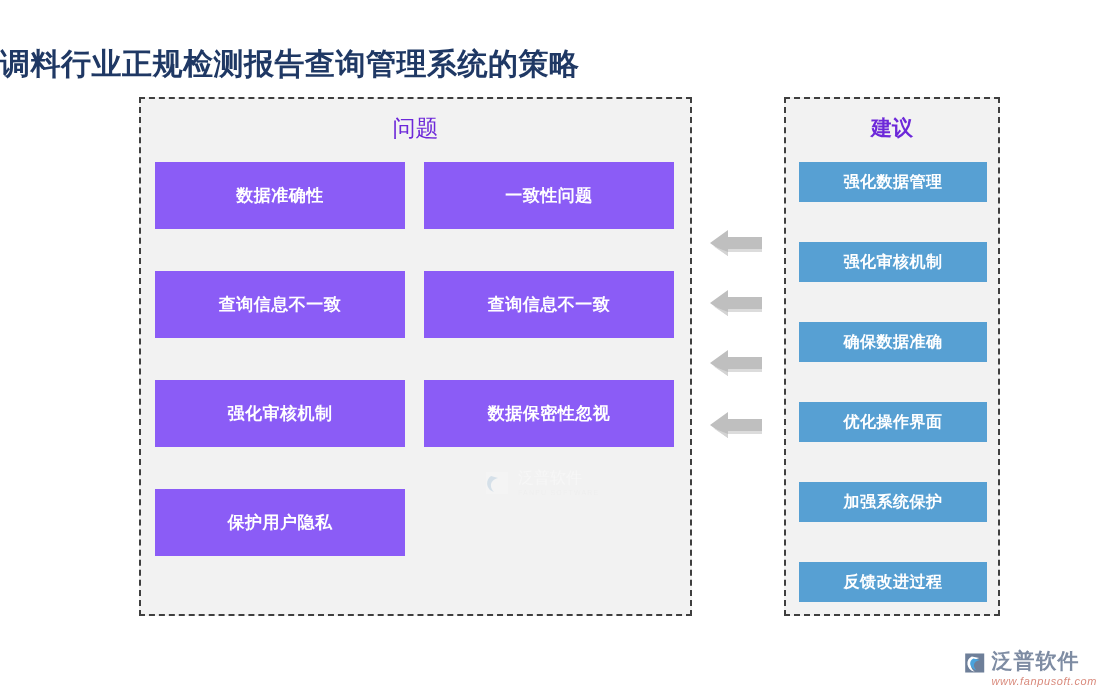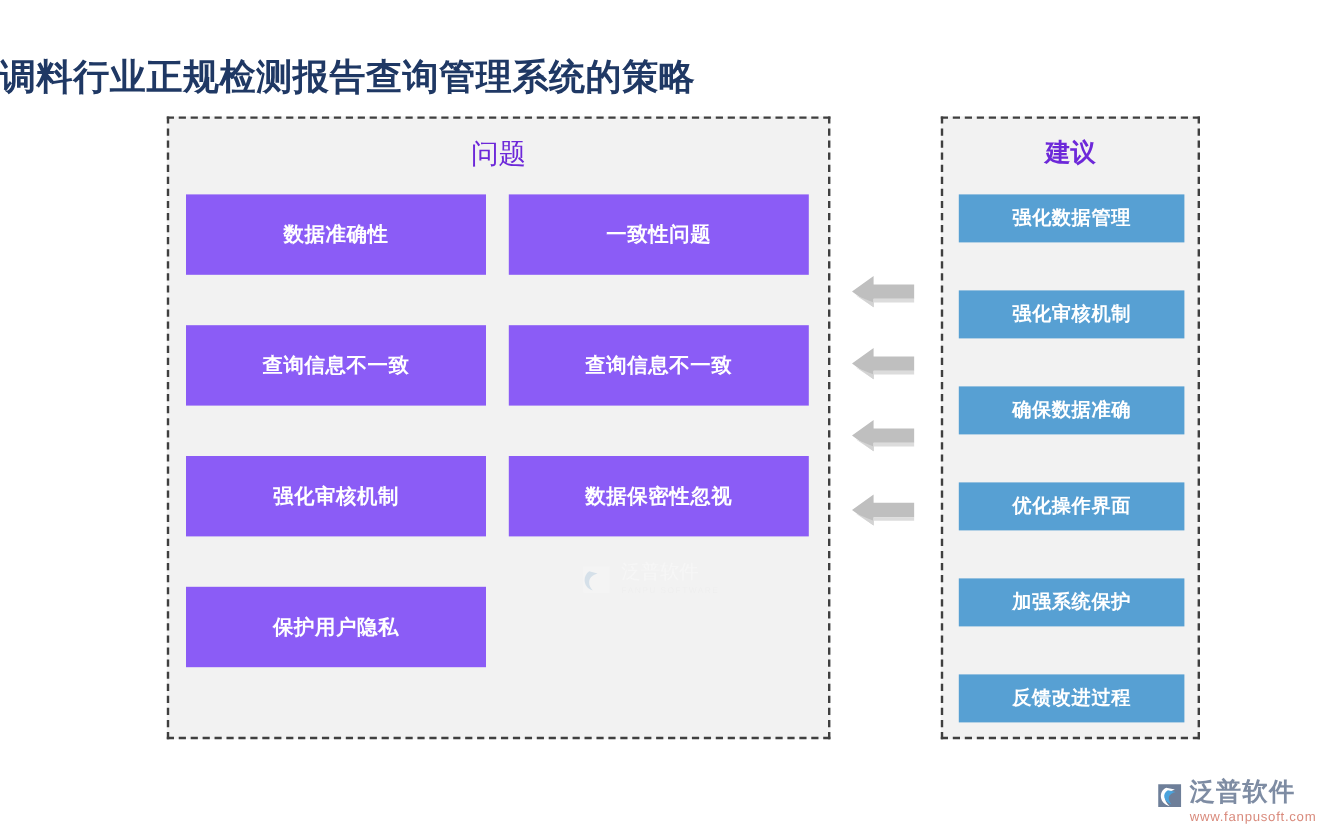--- a/index.html
+++ b/index.html
@@ -171,20 +171,21 @@
     font-size: 21px;
     font-weight: bold;
     color: #7e8ca3;
     letter-spacing: 1px;
   }
   #brand-logo .logo-url {
     font-size: 11px;
     color: #d98a7c;
     letter-spacing: 0.6px;
     margin-top: 5px;
+    font-style: italic;
   }
 </style>
 </head>
 <body>
 
 <div id="page-title">调料行业正规检测报告查询管理系统的策略</div>
 
 <div class="panel" id="problems-panel">
   <div class="panel-title">问题</div>
 

